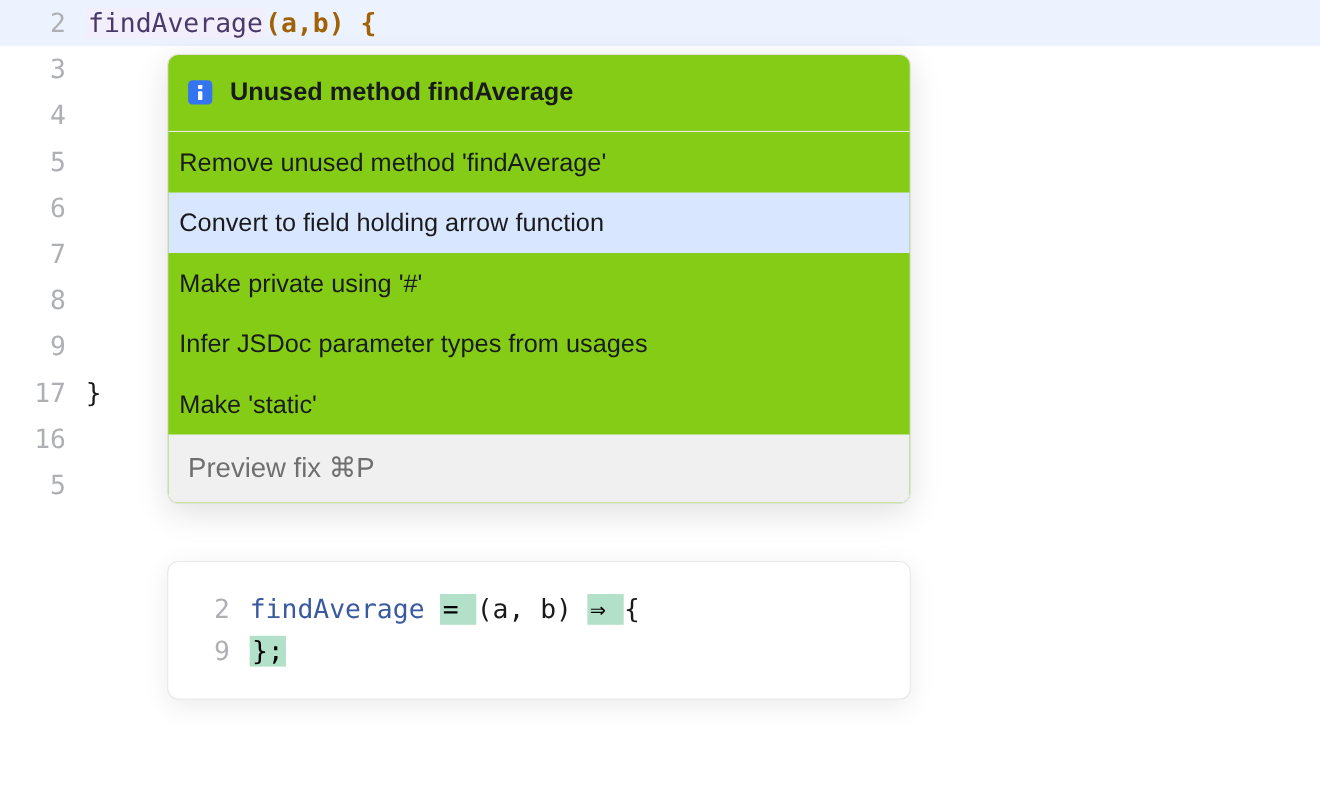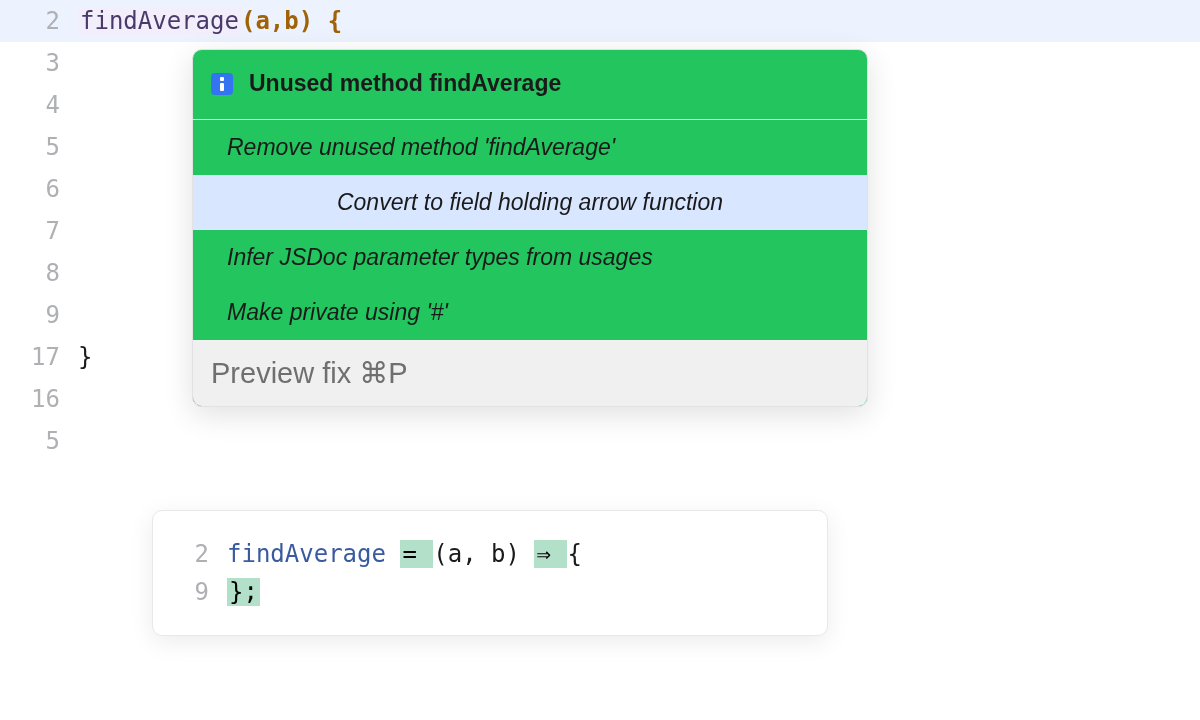--- a/index.html
+++ b/index.html
@@ -44,26 +44,25 @@
       background: #f3eefc;
       padding: 0 2px;
     }
     .code-params { color: #a16207; font-weight: bold; }
     .code-brace { color: #1a1a1a; }
     .popup {
       position: absolute;
       left: 152px;
       top: 49px;
       width: 676px;
-      background: #22c55e;
+      background: #84cc16;
       border: 1px solid #e2e2e2;
       border-radius: 10px;
       box-shadow: 0 8px 30px rgba(0,0,0,0.12);
       overflow: hidden;
-      margin-left: 40px;
     }
     .popup-header {
       display: flex;
       align-items: center;
       padding: 20px 18px 22px 18px;
       gap: 16px;
       border-bottom: 1px solid #e8e8e8;
     }
     .info-icon {
       width: 22px;
@@ -75,34 +74,32 @@
       justify-content: center;
       color: #fff;
       flex-shrink: 0;
     }
     .popup-title {
       font-size: 23px;
       font-weight: 700;
       color: #1a1a1a;
     }
     .popup-item {
-      padding: 14px 34px;
+      padding: 14px 10px;
       font-size: 23px;
       color: #1a1a1a;
       cursor: pointer;
-      font-style: italic;
     }
     .popup-item.selected {
       background: #d8e6ff;
-      text-align: center;
     }
     .popup-footer {
       background: #f0f0f0;
       padding: 16px 18px;
-      font-size: 29px;
+      font-size: 25px;
       color: #6f6f6f;
     }
     .preview-panel {
       position: absolute;
       left: 152px;
       top: 510px;
       width: 676px;
       background: #ffffff;
       border: 1px solid #e8e8e8;
       border-radius: 10px;
@@ -181,22 +178,23 @@
     <div class="info-icon">
       <svg width="12" height="14" viewBox="0 0 12 14">
         <rect x="4" y="0" width="4" height="4" rx="1" fill="white"></rect>
         <rect x="4" y="6" width="4" height="8" rx="1" fill="white"></rect>
       </svg>
     </div>
     <div class="popup-title">Unused method findAverage</div>
   </div>
   <div class="popup-item">Remove unused method 'findAverage'</div>
   <div class="popup-item selected">Convert to field holding arrow function</div>
+  <div class="popup-item">Make private using '#'</div>
   <div class="popup-item">Infer JSDoc parameter types from usages</div>
-  <div class="popup-item">Make private using '#'</div>
+  <div class="popup-item">Make 'static'</div>
   <div class="popup-footer">Preview fix ⌘P</div>
 </div>
 
 <div class="preview-panel">
   <div class="preview-line">
     <div class="preview-gutter">2</div>
     <div class="preview-code"><span class="preview-identifier">findAverage</span><span class="preview-text"> </span><span class="diff-add">= </span><span class="preview-text">(a, b) </span><span class="diff-add">⇒ </span><span class="preview-text">{</span></div>
   </div>
   <div class="preview-line">
     <div class="preview-gutter">9</div>

